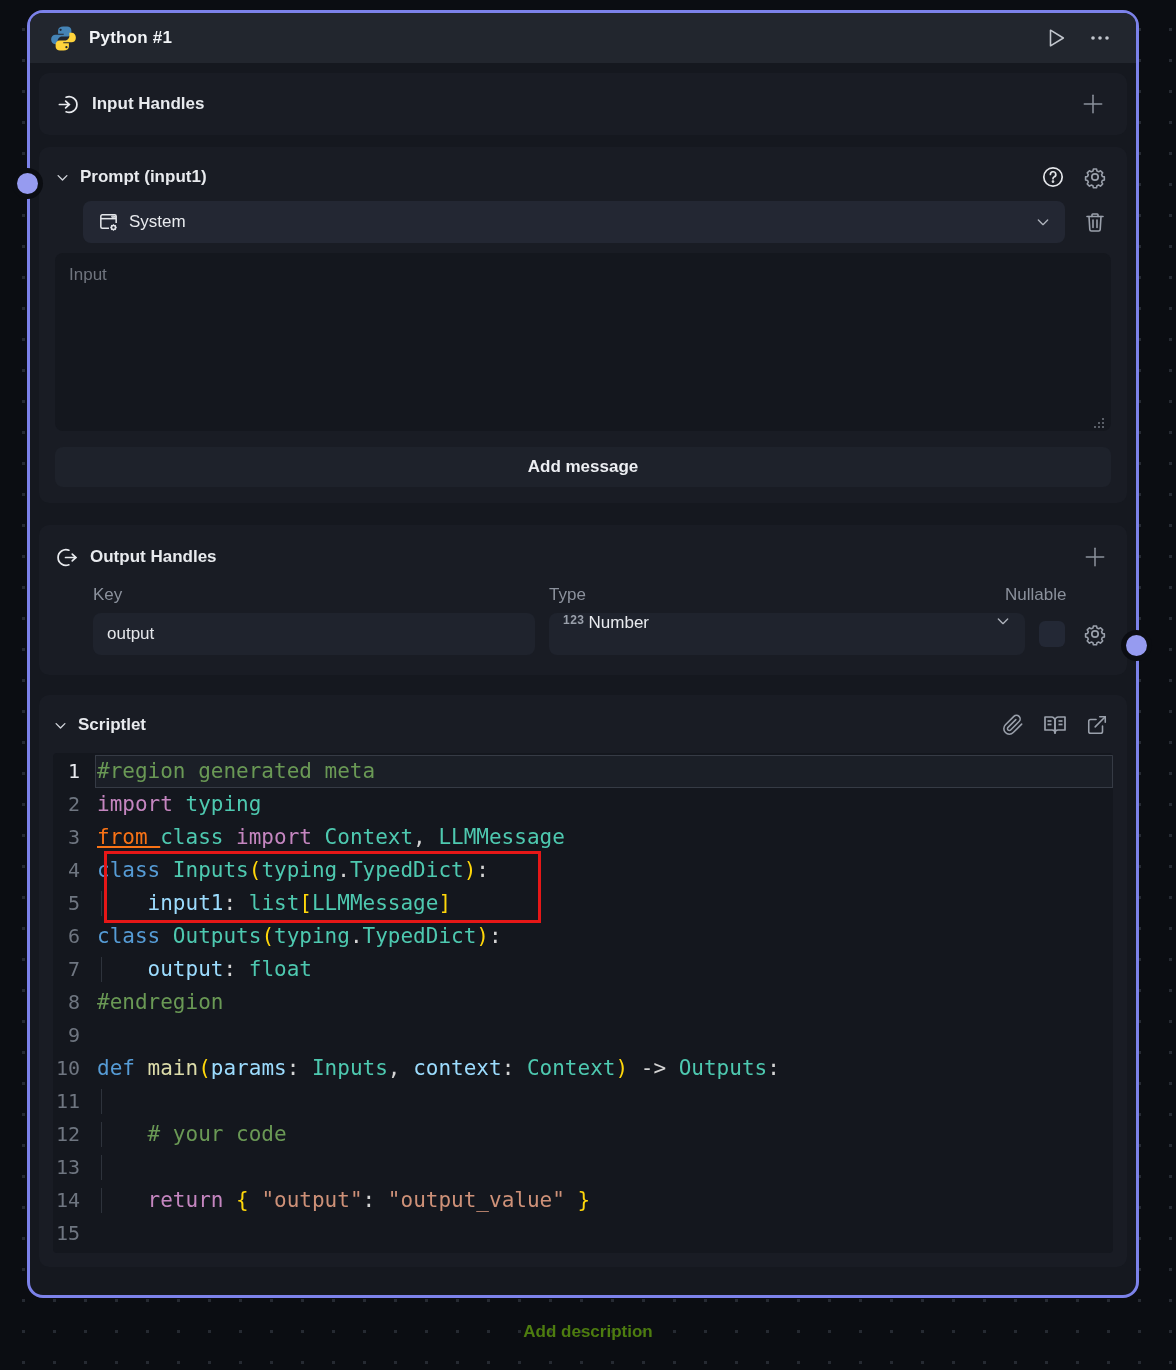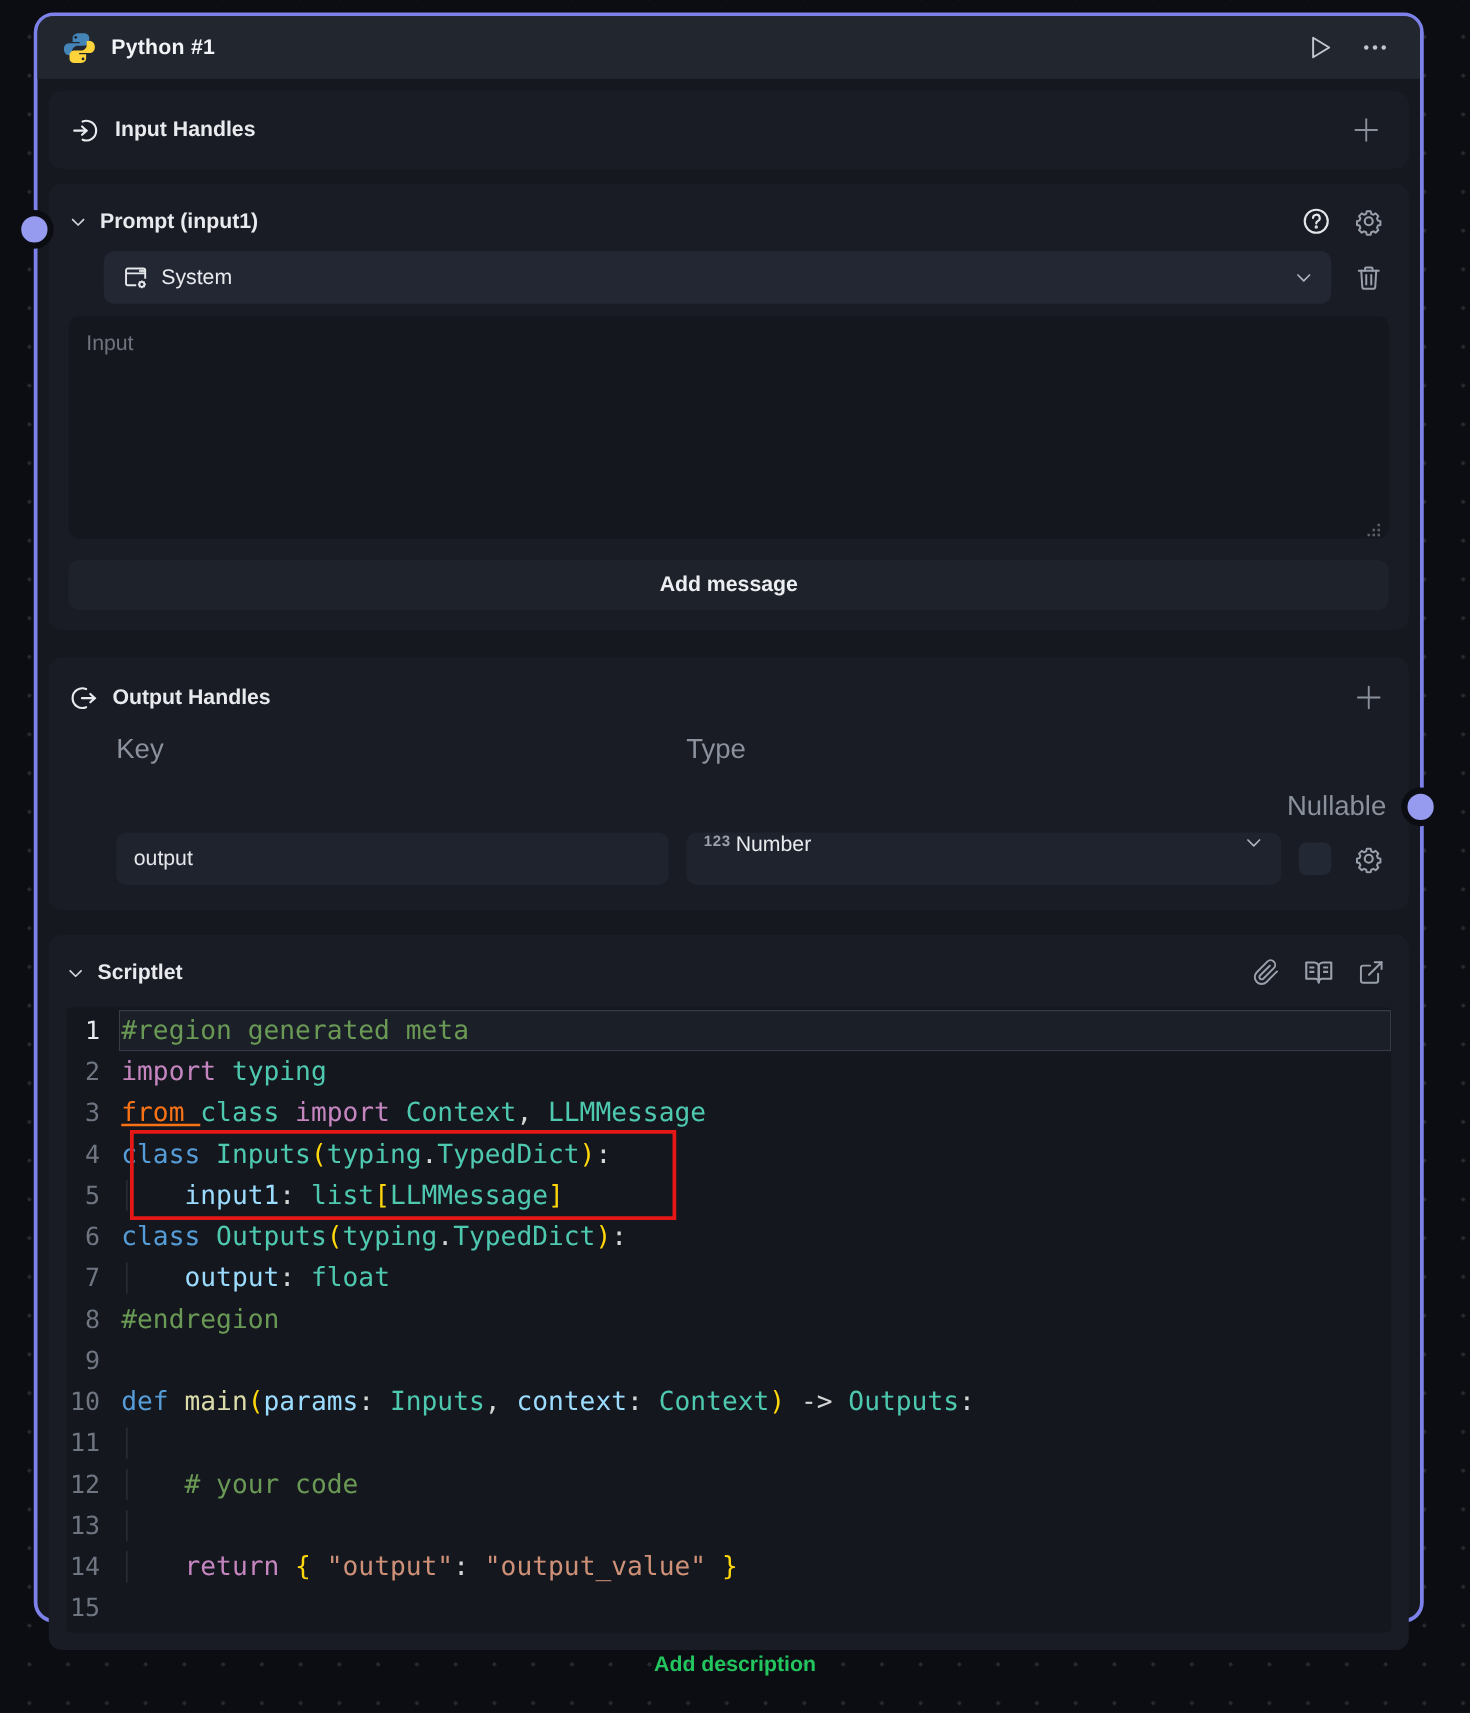--- a/index.html
+++ b/index.html
@@ -48,24 +48,24 @@
   }
   textarea.prompt-input::placeholder { color:#6f747e; }
   .grip { position:absolute; right:6px; bottom:6px; }
   .add-message-btn {
     margin-top:12px; height:40px; background:#1e222b; border-radius:8px;
     display:flex; align-items:center; justify-content:center;
     font-size:17px; font-weight:600; color:#eceef2; cursor:pointer;
   }
   .card.output-handles { margin-top:22px; padding:16px 16px 20px; }
   .oh-head { height:32px; gap:12px; }
-  .oh-cols { margin-top:12px; padding-left:38px; display:flex; font-size:22px; color:#8b919c; }
+  .oh-cols { margin-top:12px; padding-left:38px; display:flex; font-size:17px; color:#8b919c; }
   .oh-cols .c-key { width:456px; }
   .oh-cols .c-type { flex:1; }
-  .oh-cols .c-null { width:106px; text-align:right; padding-right:2px;margin-top:46px; }
+  .oh-cols .c-null { width:106px; text-align:left; padding-right:2px; }
   .oh-row { margin-top:8px; padding-left:38px; display:flex; align-items:center; gap:14px; }
   .key-input {
     width:442px; height:42px; background:#1f232d; border:none; border-radius:8px;
     outline:none; padding:0 14px; font-family:"Liberation Sans",sans-serif;
     font-size:17px; color:#e4e6ea;
   }
   .type-select {
     flex:1; height:42px; background:#1f232d; border-radius:8px;
     display:flex; align-items:flex-start; padding:0 14px; gap:4px; cursor:pointer;
   }
@@ -87,21 +87,21 @@
   .guide { position:absolute; left:6px; top:4px; bottom:4px; width:1px; background:#2e333c; }
   .redbox { position:absolute; border:3px solid #e61717; pointer-events:none; }
   .handle {
     position:absolute; width:21px; height:21px; border-radius:50%;
     background:#969bf0; box-shadow:0 0 0 5px #0b0d12; cursor:crosshair;
   }
   .handle.left { left:-13px; top:160px; }
   .handle.right { right:-11px; top:622px; }
   .add-description {
     position:absolute; left:0; top:1322px; width:100%; text-align:center;
-    font-size:17px; font-weight:700; color:#22c55e; cursor:pointer;
+    font-size:17px; font-weight:700; color:#4d7c0f; cursor:pointer;
   }
   svg { display:block; }
 </style>
 </head>
 <body>
 
 <div class="node">
 
   <div class="handle left"></div>
 

